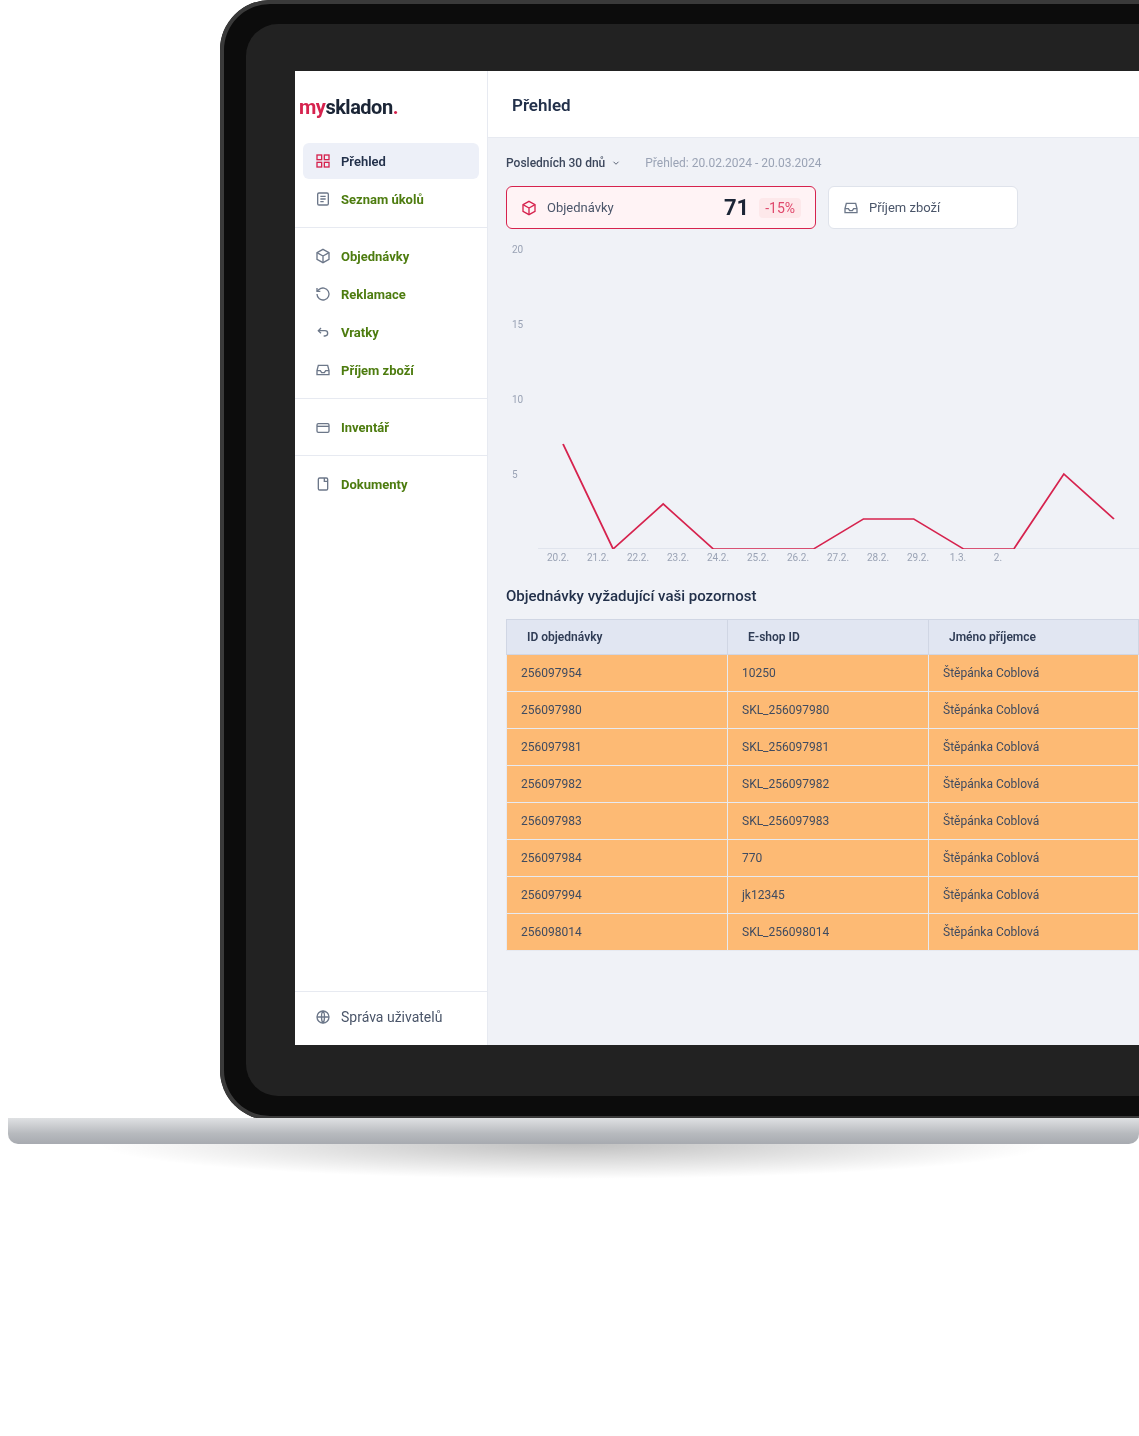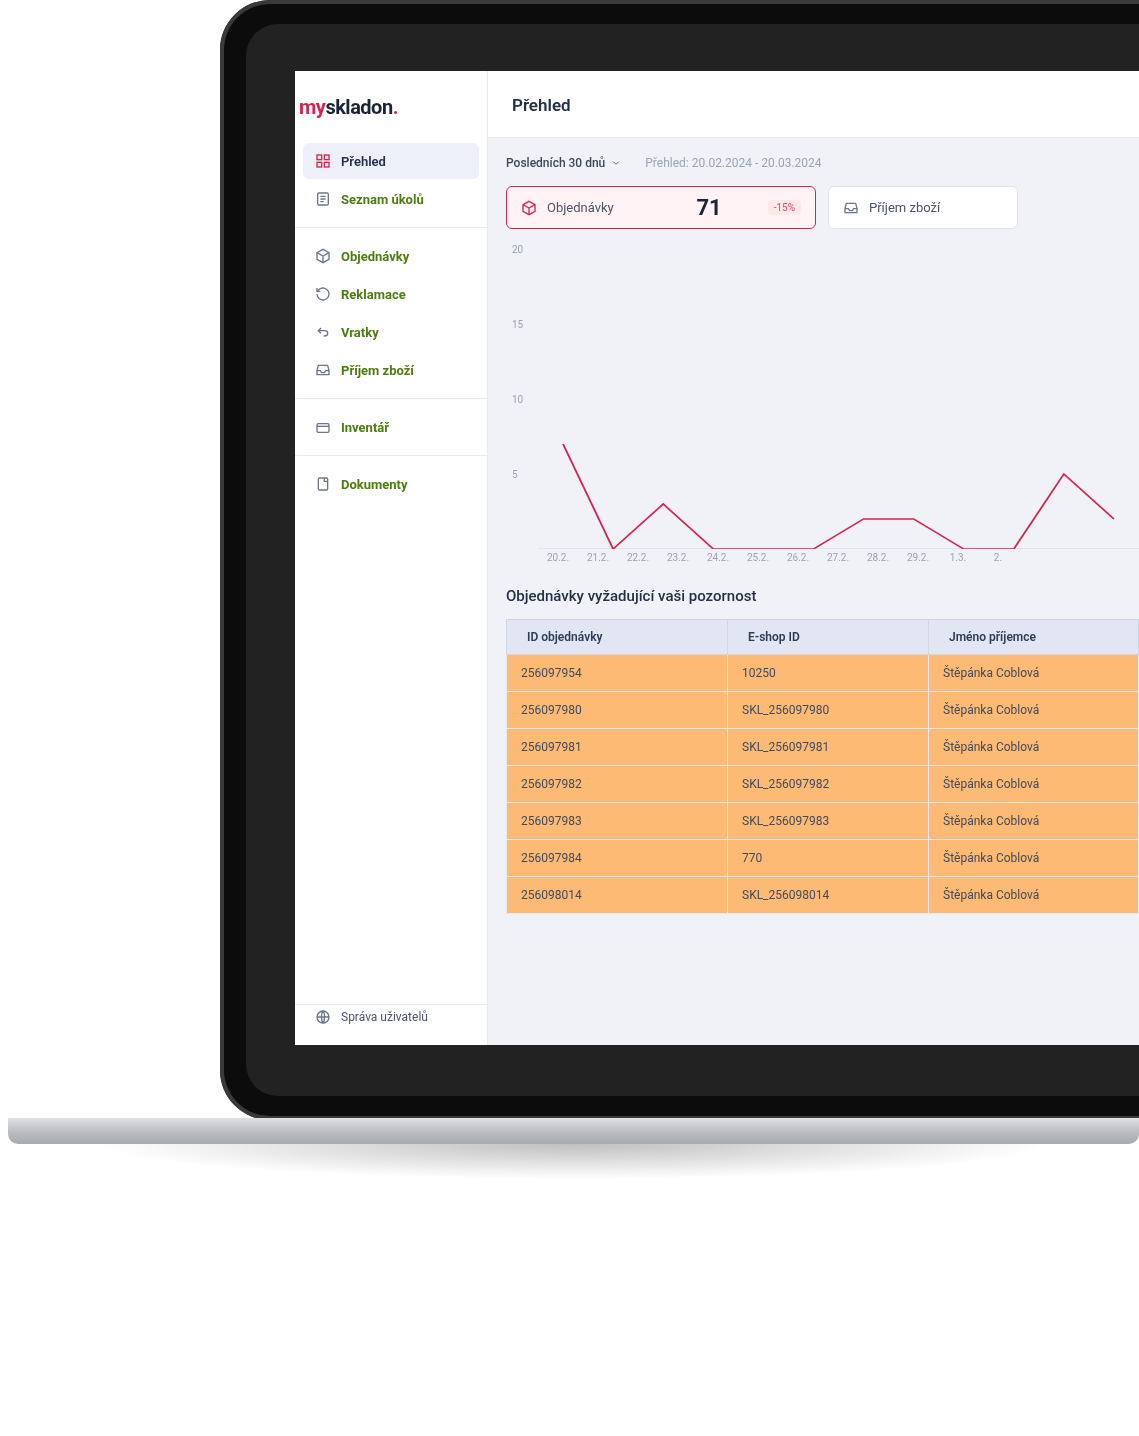--- a/index.html
+++ b/index.html
@@ -51,41 +51,41 @@
   .logo .dot{color:var(--pink);}
   .nav{flex:1;padding:0 8px;}
   .nav-group{padding:4px 0;}
   .nav-divider{height:0;border-top:1px solid var(--border-light);margin:4px -8px;}
   .nav-item{display:flex;align-items:center;gap:10px;padding:10px 12px;margin:2px 0;border-radius:6px;color:var(--text);font-size:13px;font-weight:600;cursor:pointer;}
   .nav-item.active{background:var(--active-bg);}
   .nav-item.active .nav-icon{color:var(--pink);}
   .nav-item:not(.active){color:#4d7c0f;font-weight:700;align-items:flex-end;}
   .nav-icon{width:16px;height:16px;color:#6c7789;display:inline-flex;align-items:center;justify-content:center;flex-shrink:0;}
   .nav-icon svg{width:16px;height:16px;}
-  .sidebar-footer{padding:4px 20px 20px;border-top:1px solid var(--border-light);display:flex;align-items:center;gap:10px;color:#4a5569;font-size:12px;text-align:center;}
+  .sidebar-footer{padding:17px 20px 20px;border-top:1px solid var(--border-light);display:flex;align-items:center;gap:10px;color:#4a5569;font-size:14px;text-align:center;}
   
   .main{flex:1;min-width:0;display:flex;flex-direction:column;}
   .page-header{background:var(--panel);padding:24px 24px 22px;border-bottom:1px solid var(--border-light);}
   .page-title{font-size:17px;font-weight:600;color:var(--text);}
   .content{padding:18px 0 0 18px;flex:1;overflow:hidden;}
   .filter-row{display:flex;align-items:center;gap:24px;font-size:12px;text-align:right;}
   .filter-sel{display:inline-flex;align-items:center;gap:6px;color:#3c475c;font-weight:500;cursor:pointer;}
   .filter-sel .chev{width:10px;height:10px;}
   .filter-range{color:var(--text-light);}
   .filter-range .lbl{margin-right:3px;}
   
   .cards{display:flex;gap:12px;margin-top:16px;}
   .card{border:1px solid var(--border);border-radius:6px;padding:8px 14px;display:flex;align-items:center;gap:10px;font-size:13px;background:#fff;}
   .card .card-icon{width:16px;height:16px;display:inline-flex;}
   .card.primary{border:1.5px solid var(--pink);background:var(--pink-bg);min-width:280px;justify-content:space-between;}
   .card.primary .lbl-group{display:flex;align-items:center;gap:10px;color:#4a5569;}
   .card.primary .card-icon{color:var(--pink);}
   .card.primary .right{display:flex;align-items:center;gap:10px;}
   .card.primary .value{font-size:22px;font-weight:700;color:#1b2536;}
-  .badge{font-size:10px;padding:2px 6px;border-radius:4px;background:var(--pink-badge-bg);color:var(--pink-badge-text);margin-left:36px;}
+  .badge{font-size:14px;padding:2px 6px;border-radius:4px;background:var(--pink-badge-bg);color:var(--pink-badge-text);}
   .card.secondary{color:#4a5569;min-width:160px;}
   .card.secondary .card-icon{color:#6c7789;}
   
   .chart-wrap{position:relative;margin-top:10px;height:330px;}
   .y-tick{position:absolute;left:6px;font-size:10px;color:var(--text-light);transform:translateY(-50%);}
   .x-axis{position:absolute;left:32px;right:0;bottom:6px;display:flex;gap:0;}
   .x-tick{font-size:10px;color:var(--text-light);width:40px;text-align:center;}
   .chart-svg{position:absolute;left:32px;top:10px;width:calc(100% - 32px);height:300px;}
   
   .table-section{margin-top:18px;}
@@ -317,20 +317,25 @@
                     <td>256097983</td>
                     <td>SKL_256097983</td>
                     <td>Štěpánka Coblová</td>
                   </tr>
                   <tr>
                     <td>256097984</td>
                     <td>770</td>
                     <td>Štěpánka Coblová</td>
                   </tr>
                   <tr>
+                    <td>256097994</td>
+                    <td>jk12345</td>
+                    <td>Štěpánka Coblová</td>
+                  </tr>
+                  <tr>
                     <td>256098014</td>
                     <td>SKL_256098014</td>
                     <td>Štěpánka Coblová</td>
                   </tr>
                 </tbody>
             </table>
           </div>
 
         </div>
       </main>

